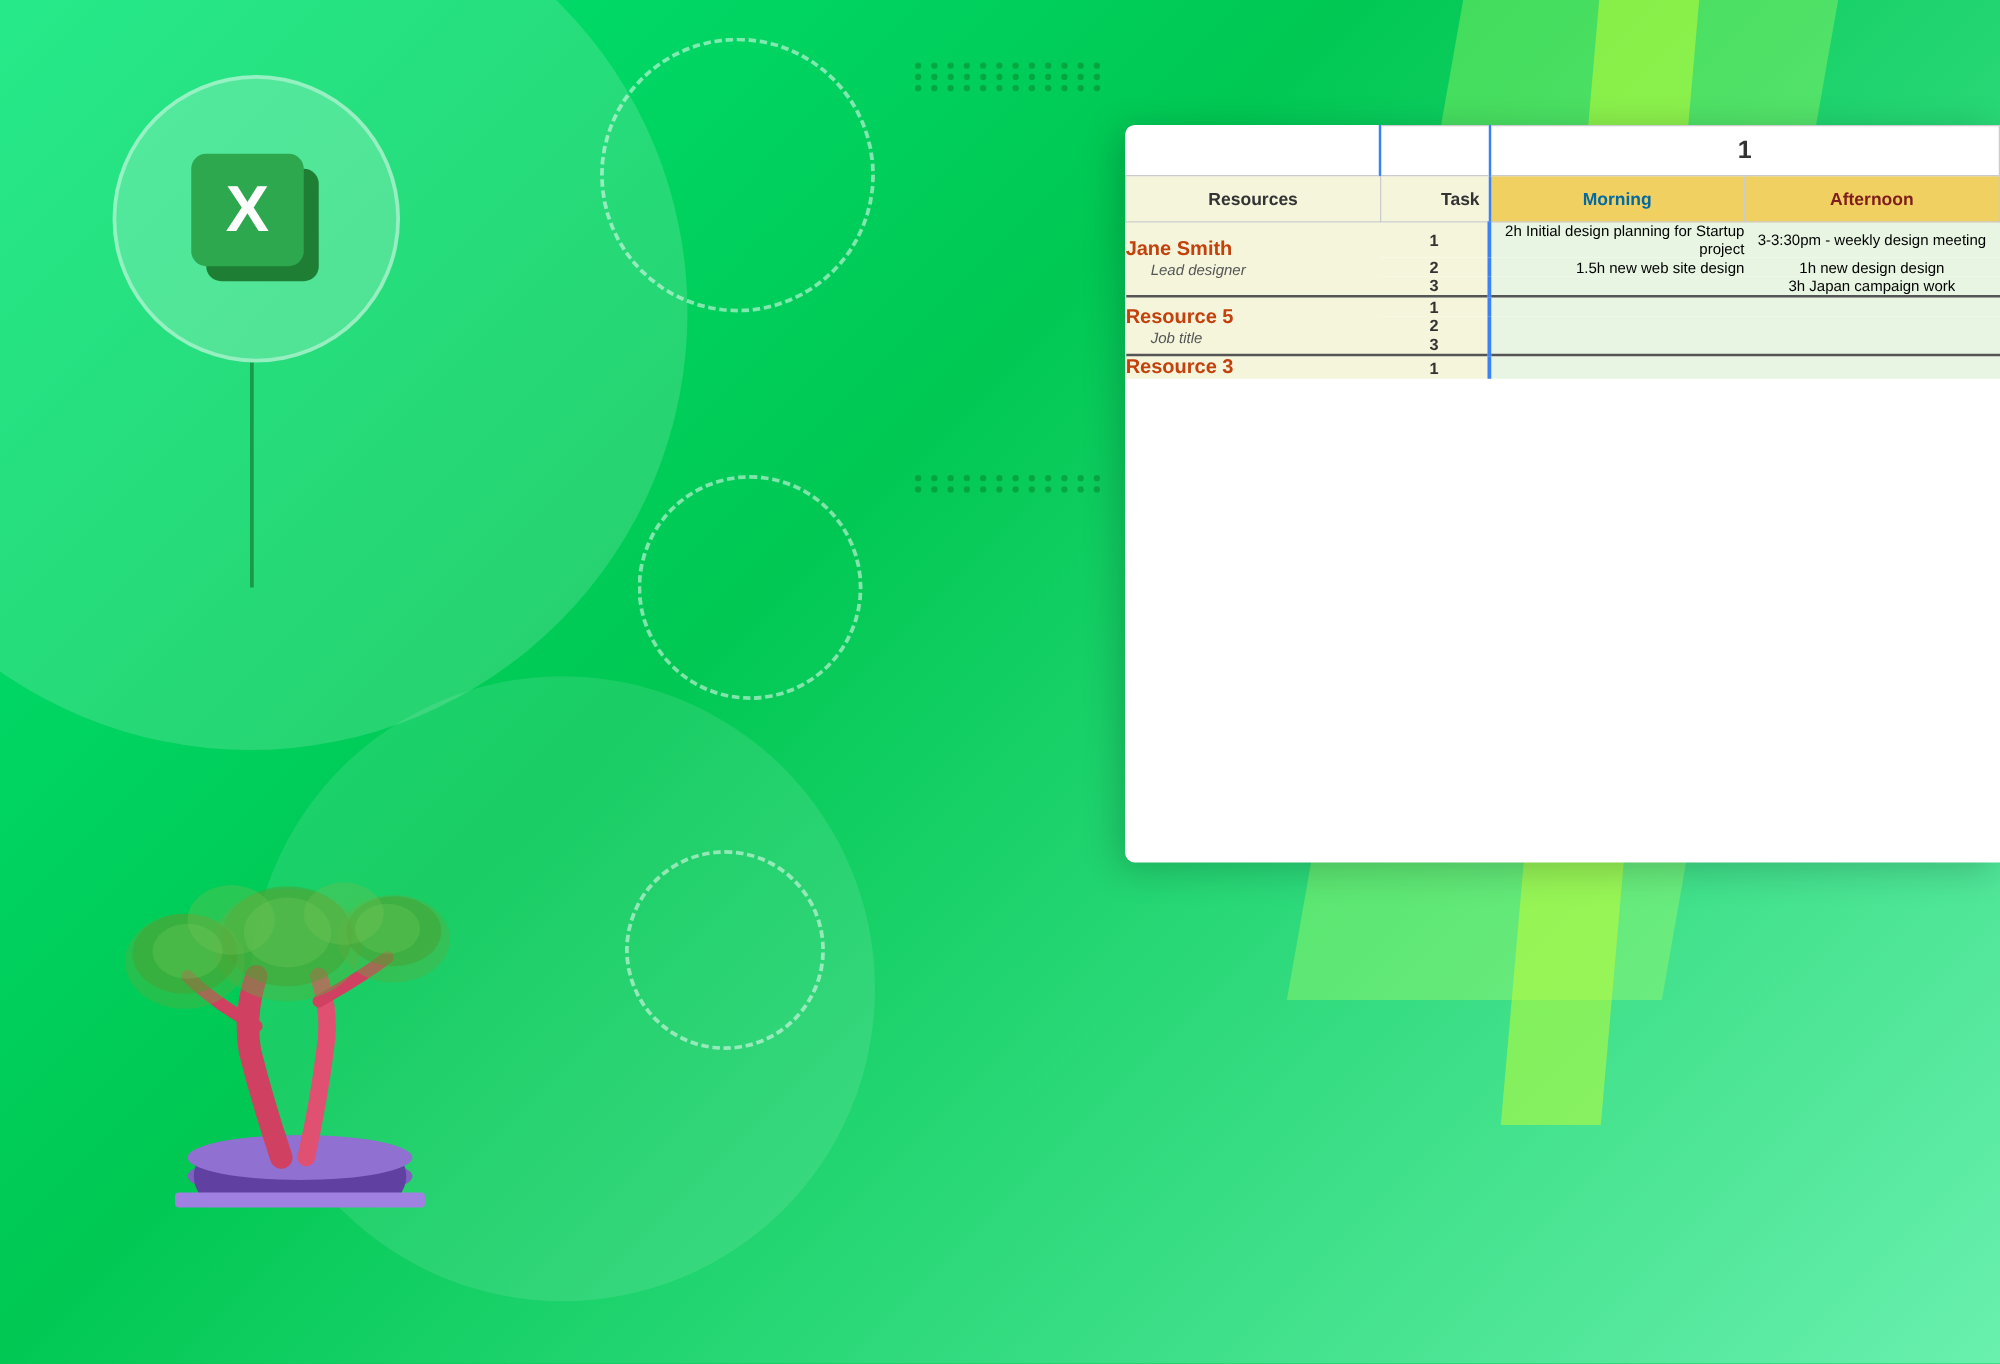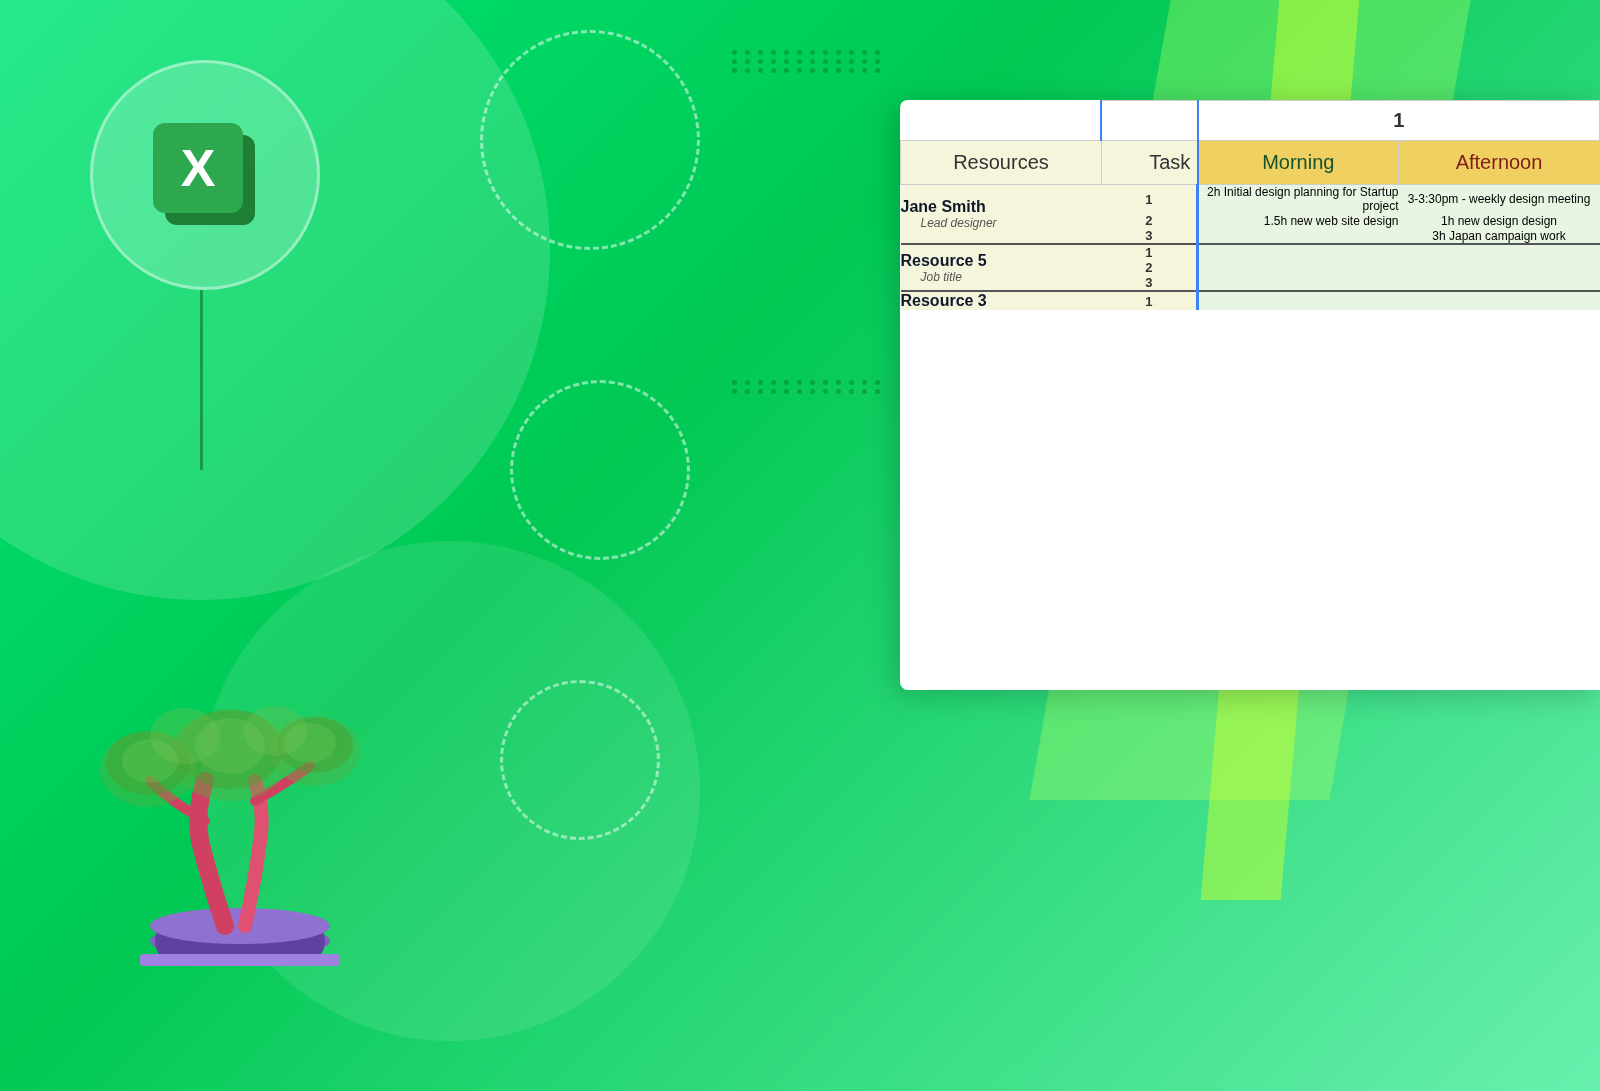--- a/index.html
+++ b/index.html
@@ -225,38 +225,38 @@
       background: white;
       border: none;
       border-right: 2px solid #3b82f6;
     }
 
     
     .col-header-row th {
       background: #f5f5dc;
       padding: 10px 6px;
       text-align: center;
-      font-weight: normal;
-      font-size: 20px;
+      font-weight: bold;
+      font-size: 14px;
       border: 1px solid #ccc;
       color: #333;
     }
 
     .col-header-row .col-resources-header {
       background: #f5f5dc;
     }
 
     .col-header-row .col-task-header {
       background: #f5f5dc;
       padding-left: 47px;
     }
 
     .col-header-row .col-morning-header {
       background: #f0d060;
-      color: #14532d;
+      color: #0369a1;
     }
 
     .col-header-row .col-afternoon-header {
       background: #f0d060;
       color: #7f1d1d;
     }
 
     .resource-cell {
       background: #f5f5dc;
       min-width: 160px;
@@ -280,21 +280,21 @@
     .afternoon-cell {
       background: #e8f5e2;
       min-width: 160px;
       font-size: 12px;
       text-align: center;
     }
 
     .resource-name {
       font-size: 16px;
       font-weight: bold;
-      color: #0f172a;
+      color: #c2410c;
     }
 
     .resource-title {
       font-size: 12px;
       font-style: italic;
       color: #555;
       margin-left: 20px;
     }
 
     .row-separator td {

